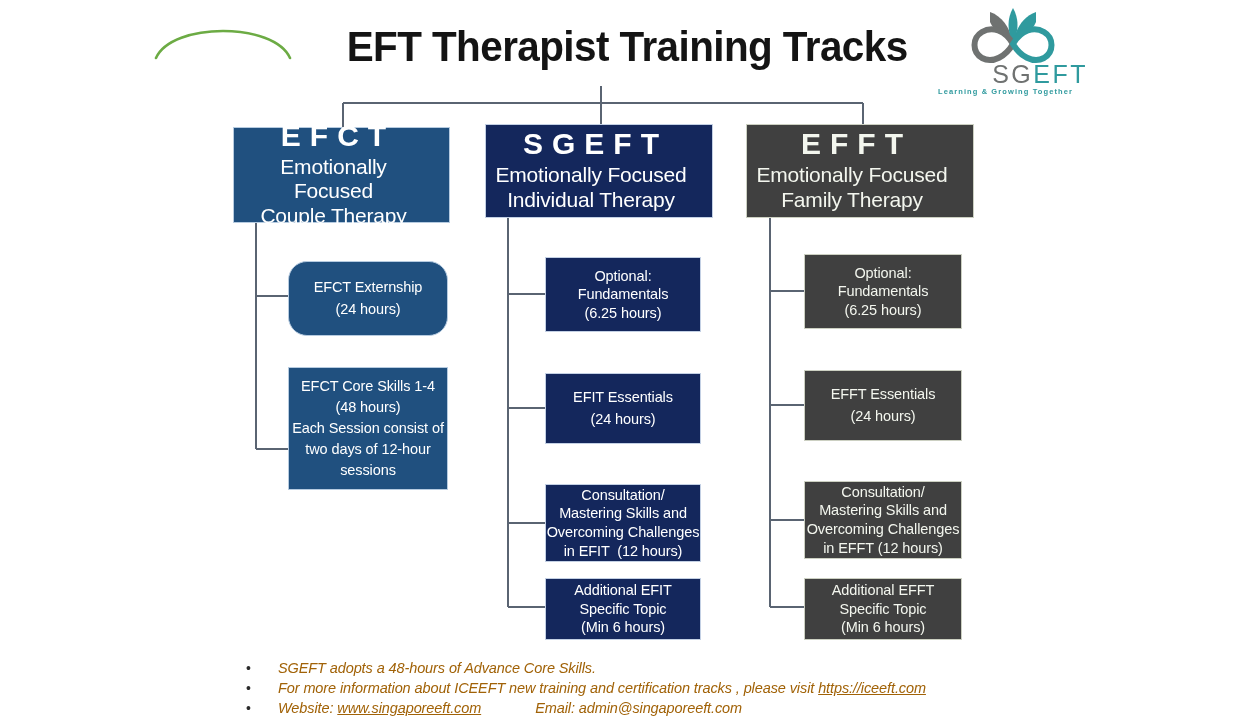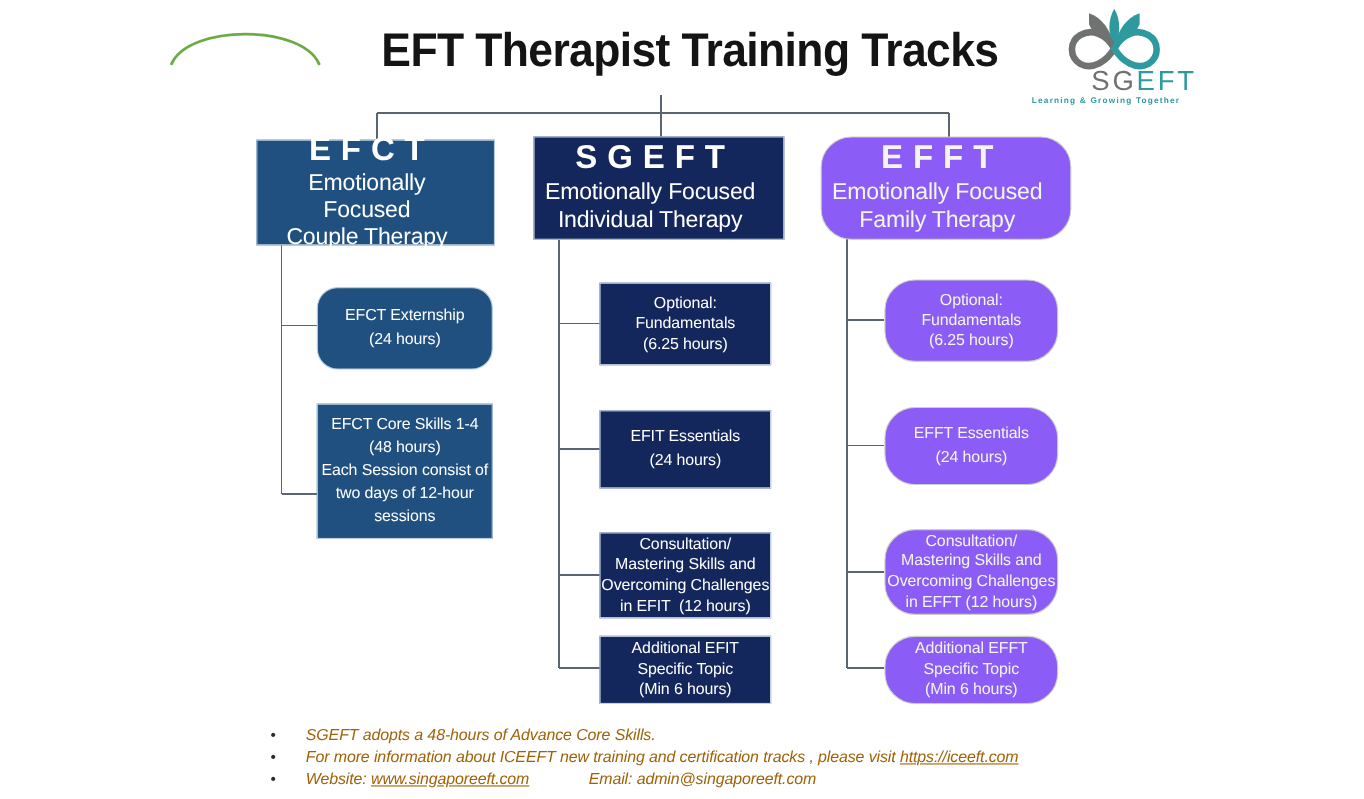--- a/index.html
+++ b/index.html
@@ -153,21 +153,21 @@
     letter-spacing: -0.1px;
     white-space: pre;
   }
   .sub-node.tight .sub-line { line-height: 1.28; }
 
   
   .t-efct { background: #20507f; border-color: #b6cbe0; }
   
   .t-efit { background: #14275c; border-color: #c3d0e4; }
   
-  .t-efft { background: #8b5cf6; border-color: #ccd0c2; color: #f3f6ee; border-radius: 28px; }
+  .t-efft { background: #404040; border-color: #ccd0c2; color: #f3f6ee; }
   .t-efft .sub-line, .t-efft .header-code, .t-efft .header-sub { color: #f3f6ee; }
 
   
   .footnotes {
     position: absolute;
     left: 246px;
     top: 658px;
     width: 760px;
   }
   .fn-row {

